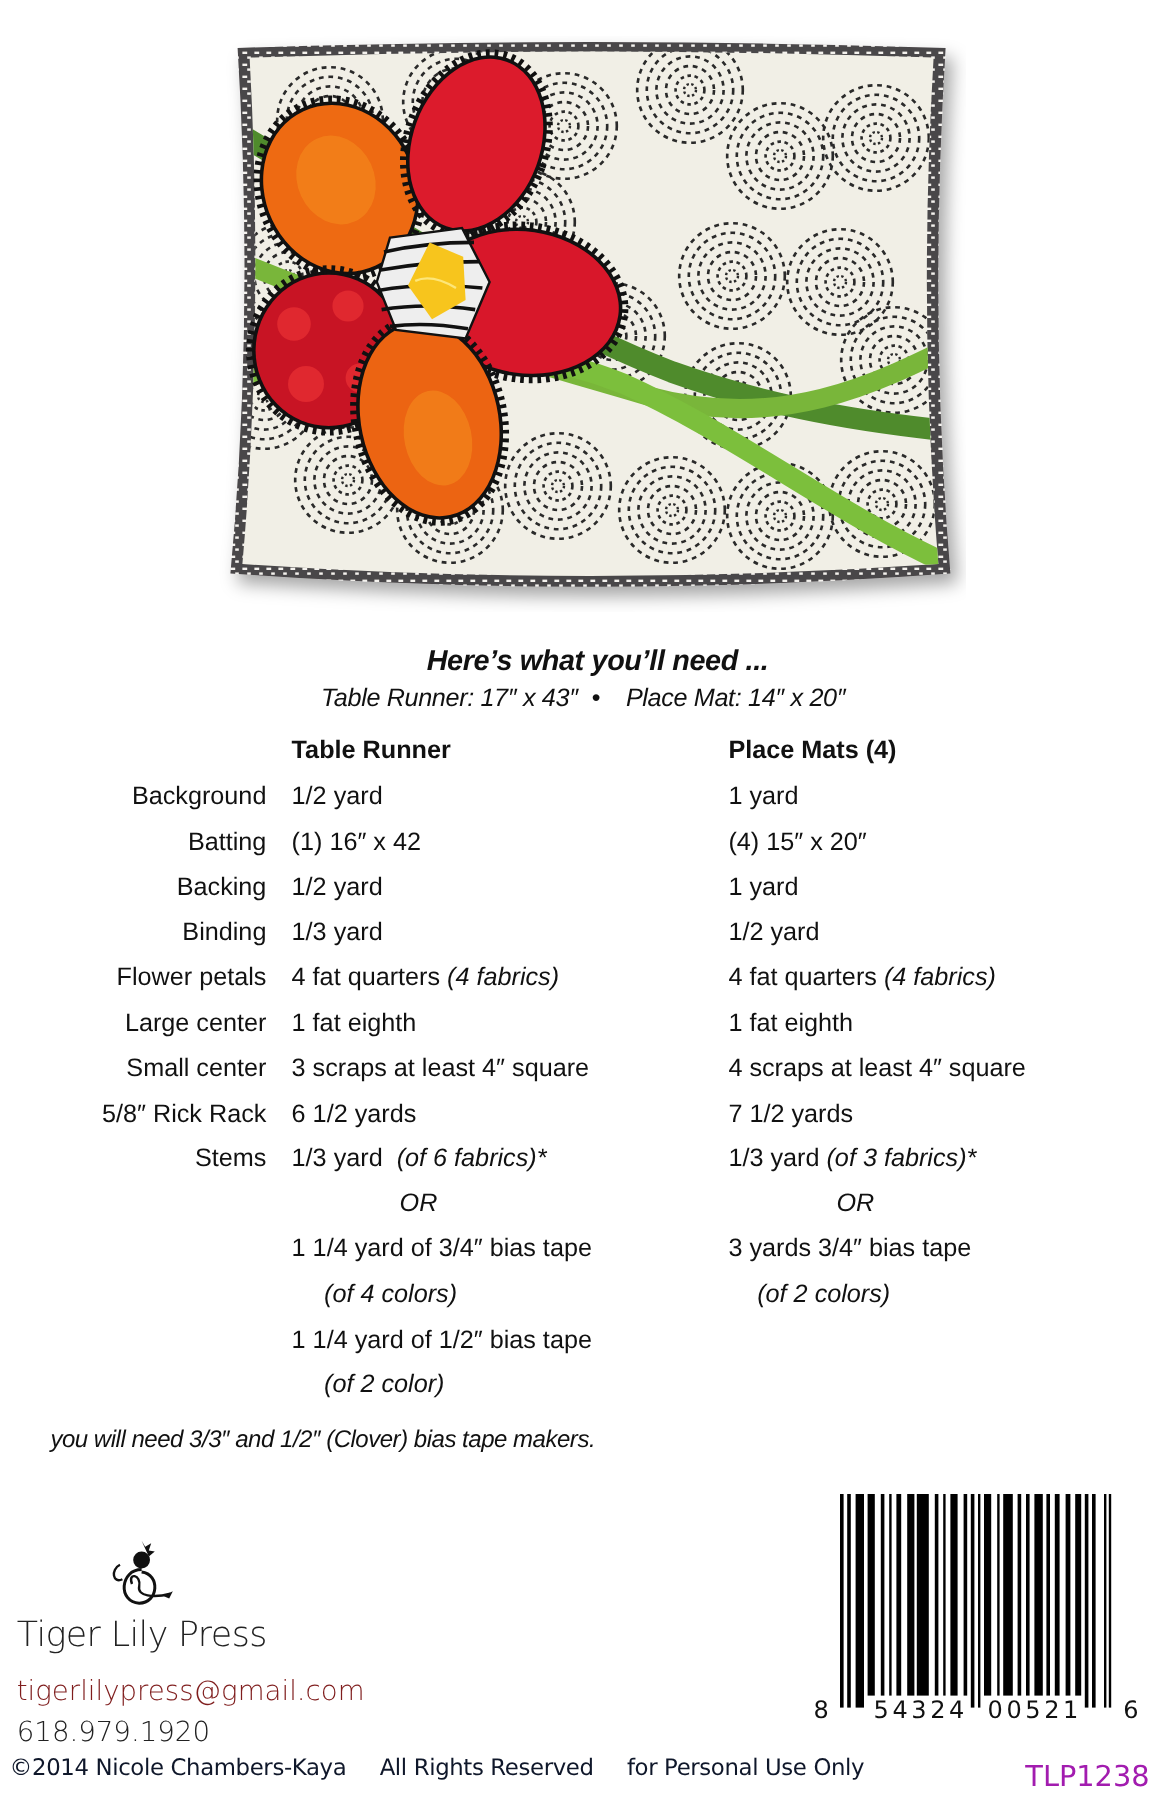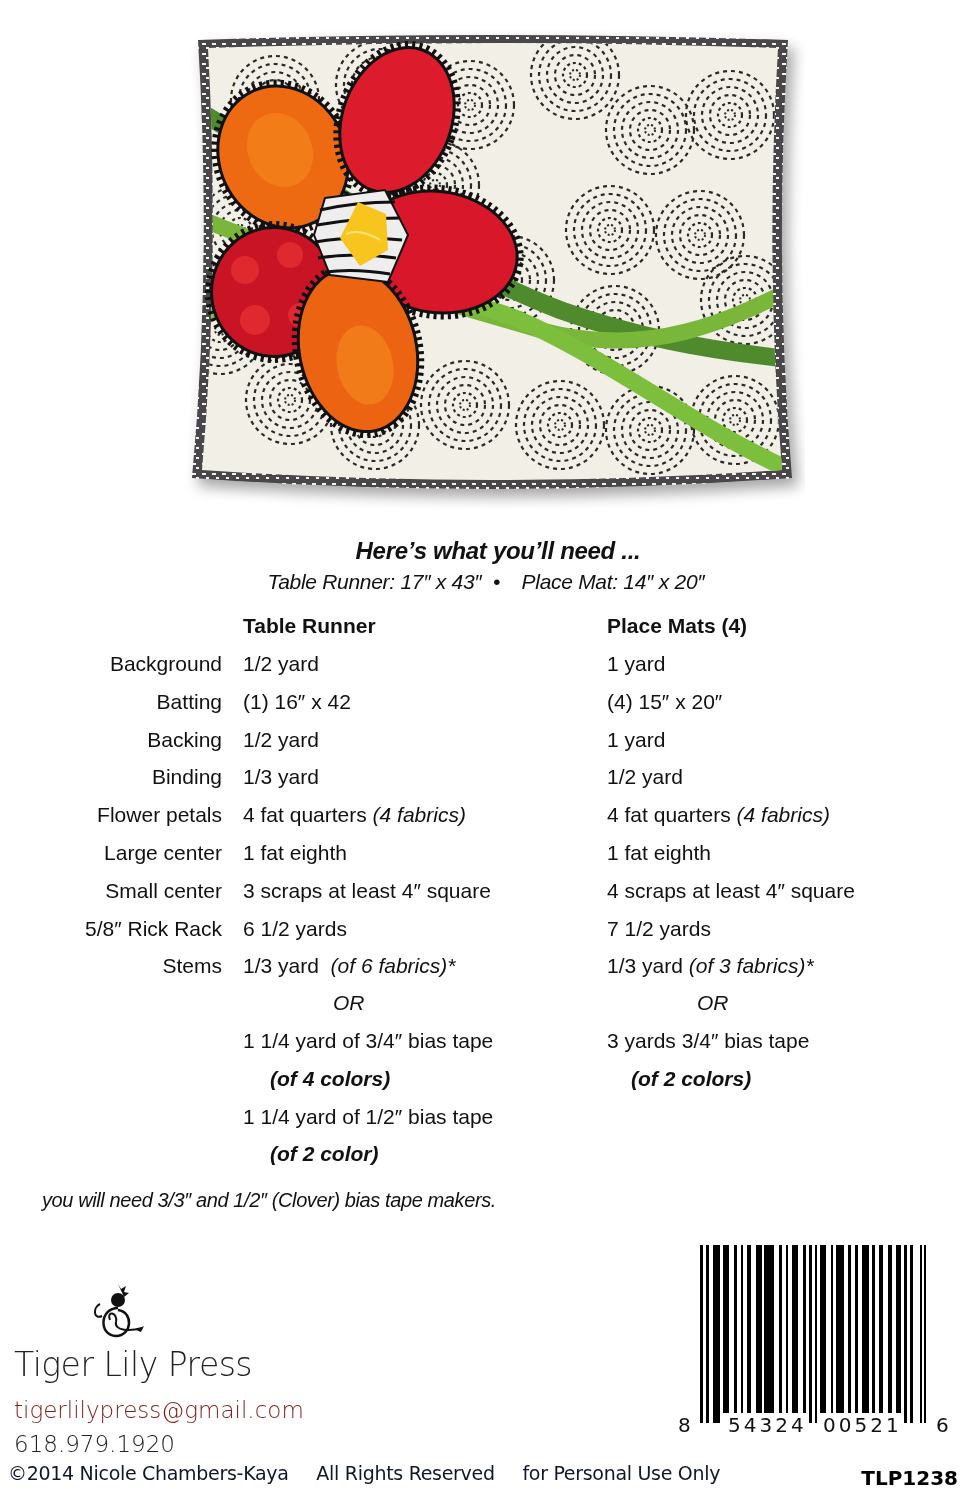--- a/index.html
+++ b/index.html
@@ -20,41 +20,41 @@
   }
   .needs-sub .sep { padding: 0 16px 0 6px; }
 
   .col-head {
     position: absolute; top: 614px; font-weight: bold; font-size: 21px;
   }
   .row { position: absolute; left: 0; width: 972px; height: 30px; font-size: 21px; }
   .row .label { position: absolute; right: 750px; text-align: right; white-space: nowrap; }
   .row .c1 { position: absolute; left: 243px; white-space: nowrap; }
   .row .c2 { position: absolute; left: 607px; white-space: nowrap; }
-  .row .indent { padding-left: 27px; font-weight: bold; }
+  .row .indent { padding-left: 27px; }
   .row .or1 { position: absolute; left: 333px; font-style: italic; }
   .row .or2 { position: absolute; left: 697px; font-style: italic; }
   i, .it { font-style: italic; }
 
   .footnote {
     position: absolute; left: 42px; top: 1182px; width: 900px;
     font-style: italic; font-size: 20px; line-height: 37px; letter-spacing: -0.4px;
   }
 
   .logo { position: absolute; left: 88px; top: 1280px; width: 58px; height: 62px; }
   .brand { position: absolute; left: 14px; top: 1345px; font-family: "DejaVu Sans", sans-serif; font-weight: 300; }
-  .brand .name { font-size: 33px; letter-spacing: -0.5px; color: #222; }
+  .brand .name { font-size: 29px; letter-spacing: -0.5px; color: #222; }
   .brand .email { position: absolute; top: 52px; left: 0; font-size: 23px; white-space: nowrap; color: #7f1d1d; }
   .brand .phone { position: absolute; top: 86px; left: 0; font-size: 23px; white-space: nowrap; color: #222; }
   .copy {
     position: absolute; top: 1462px; left: 8px; font-family: "DejaVu Sans", sans-serif;
     font-size: 19px; color: #0f172a; white-space: nowrap; letter-spacing: -0.3px;
   }
   .copy span { margin-right: 22px; }
-  .sku { position: absolute; top: 1466px; right: 14px; font-family: "DejaVu Sans", sans-serif; font-size: 20px; color: #000000; font-weight: bold; }
+  .sku { position: absolute; top: 1466px; right: 14px; font-family: "DejaVu Sans", sans-serif; font-size: 24px; color: #a21caf; }
 
   .barcode { position: absolute; left: 668px; top: 1245px; width: 290px; height: 195px; }
   .barcode .digits {
     position: absolute; top: 168px; left: 0; width: 290px; font-family: "DejaVu Sans", sans-serif; font-size: 20px;
   }
   .barcode .digits span { position: absolute; letter-spacing: 3px; }
 </style>
 </head>
 <body>
 

